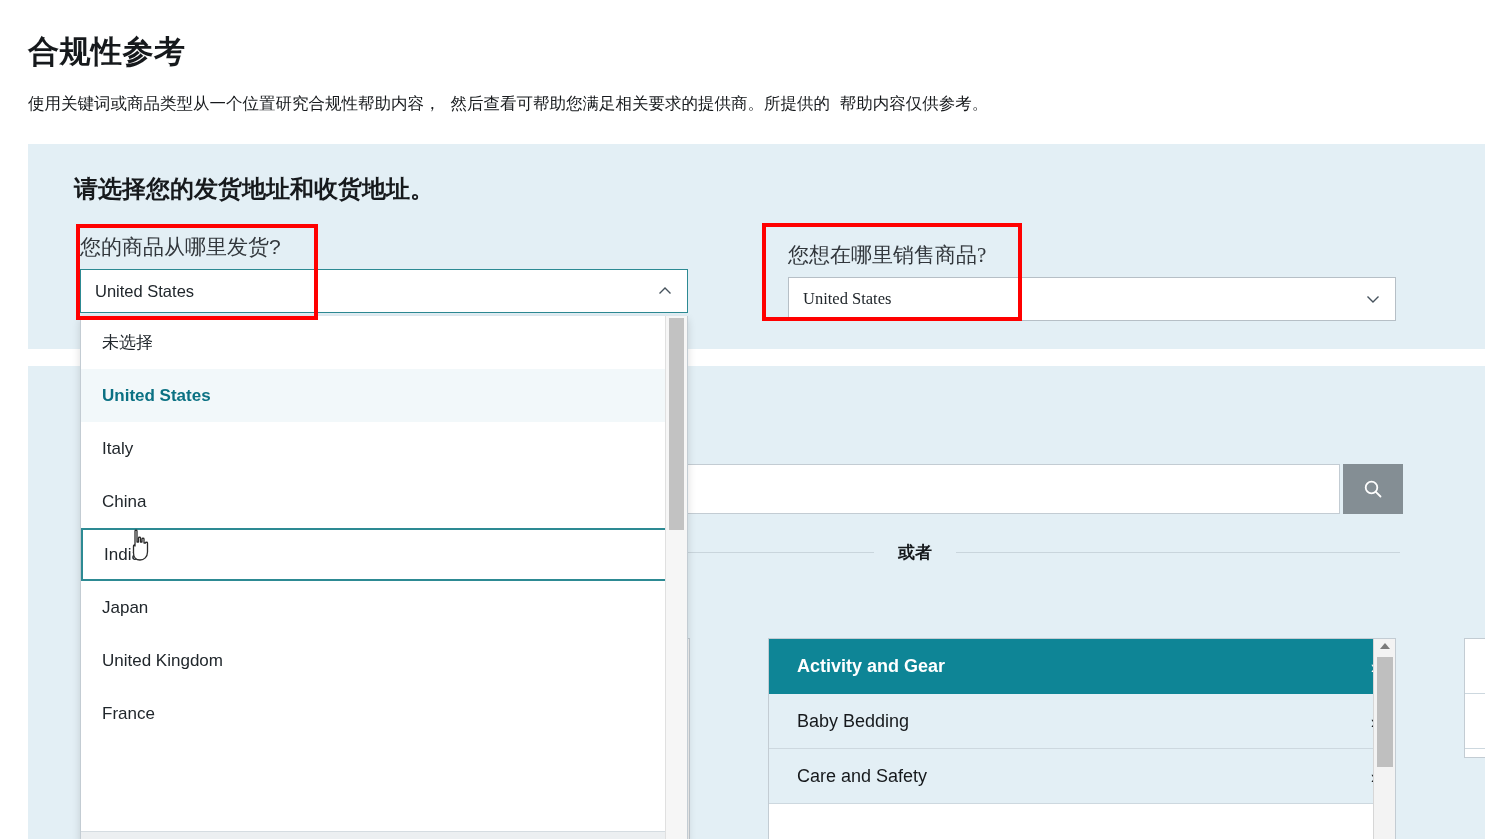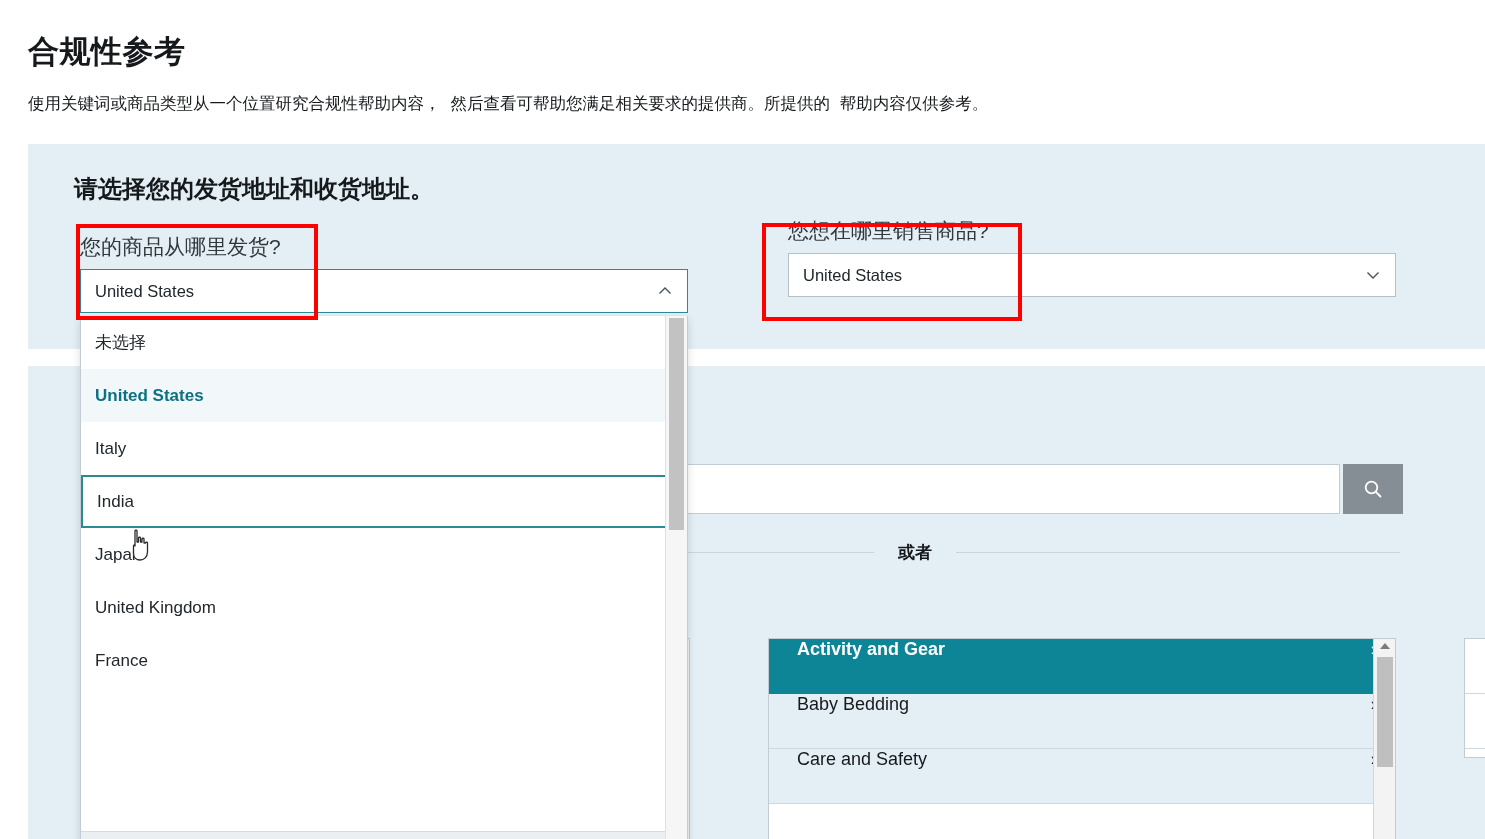--- a/index.html
+++ b/index.html
@@ -48,21 +48,21 @@
   }
   .select-box.plain { border: 1px solid #b6bfc6; }
   .select-value { flex: 1; }
   .chev {
     width: 16px; height: 16px; color:#46525c;
     display:flex; align-items:center; justify-content:center;
   }
   .chev svg { display:block; }
 
   .field-ship { left: 80px; top: 212px; width: 608px; }
-  .field-sell { left: 788px; top: 196px; width: 608px; }
+  .field-sell { left: 788px; top: 220px; width: 608px; font-family: Liberation Serif, serif; }
 
   
   .redbox {
     position: absolute;
     border: 4px solid #ff0000;
     pointer-events: none;
     z-index: 60;
   }
   #redbox-ship { left: 76px; top: 203px; width: 242px; height: 96px; }
   #redbox-sell { left: 762px; top: 202px; width: 260px; height: 98px; }
@@ -119,21 +119,21 @@
   }
   #panel-1 { left: 360px; top: 617px; width: 330px; height: 235px; }
   #panel-2 { left: 768px; top: 617px; width: 628px; height: 235px; }
   #panel-3 { left: 1464px; top: 617px; width: 160px; height: 120px; }
 
   .cat-row {
     position: relative;
     height: 55px;
     border-bottom: 1px solid #cdd8df;
     background: #e3eff5;
-    display: flex; align-items: flex-start;
+    display: flex; align-items: center;
     padding: 0 18px 0 28px;
     font-size: 18px; color: #16191c;
     cursor: pointer;
   }
   .cat-row.selected {
     background: #0e8596; color: #ffffff; font-weight: bold;
     border-bottom: 1px solid #0e8596;
   }
   .cat-label { flex: 1; }
   .cat-arrow { font-size: 19px; font-weight: bold; line-height: 1; }
@@ -165,21 +165,21 @@
     border: 1px solid #c3ccd3;
     border-top: none;
     z-index: 50;
     box-shadow: 0 3px 8px rgba(0,0,0,.14);
     overflow: hidden;
   }
   .dd-option {
     position: relative;
     height: 53px;
     display: flex; align-items: center;
-    padding: 0 14px;
+    padding: 0 21px;
     font-size: 17px; color: #21272c;
     cursor: pointer;
     background: #ffffff;
   }
   .dd-option.current {
     background: #f2f8fa; color: #0b7183; font-weight: bold;
   }
   .dd-option.hovered {
     border: 2px solid #2d8a93;
   }
@@ -315,20 +315,23 @@
   <div class="dropdown">
     <div class="dd-option">
         <span>未选择</span>
       </div>
     <div class="dd-option current">
         <span>United States</span>
       </div>
     <div class="dd-option">
         <span>Italy</span>
       </div>
+    <div class="dd-option">
+        <span>China</span>
+      </div>
     <div class="dd-option hovered">
         <span>India</span>
       </div>
     <div class="dd-option">
         <span>Japan</span>
       </div>
     <div class="dd-option">
         <span>United Kingdom</span>
       </div>
     <div class="dd-option">

